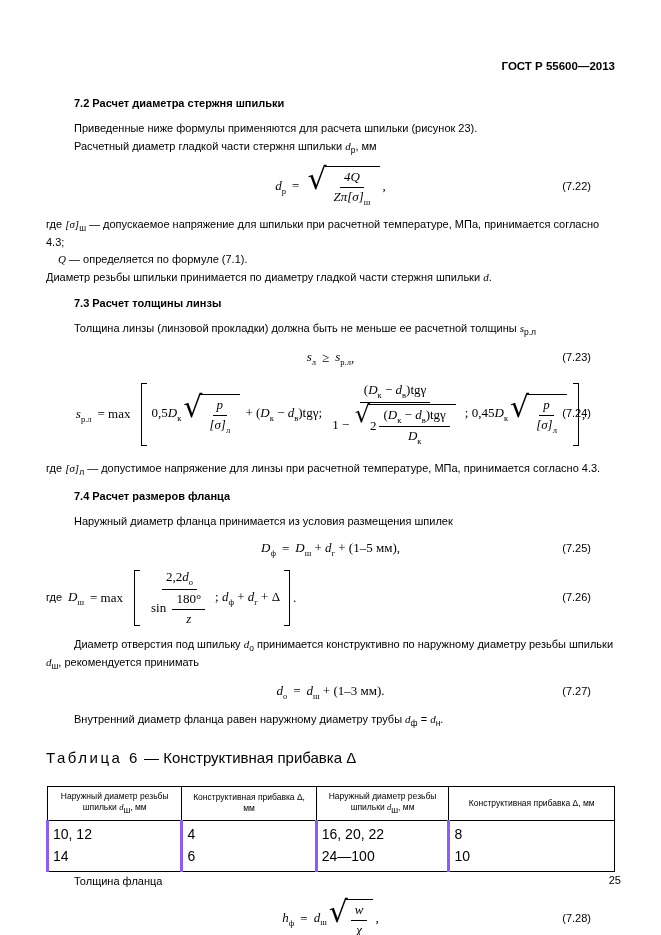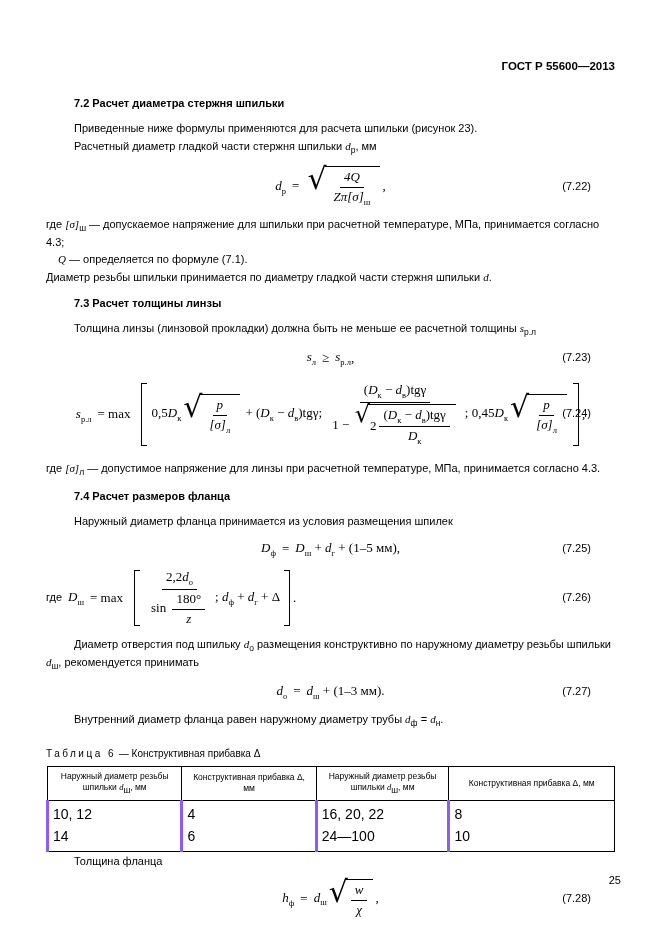--- a/index.html
+++ b/index.html
@@ -27,21 +27,21 @@
   .frac .num{display:inline-block;border-bottom:1px solid #000;padding:0 4px 1px;text-align:right}
   .frac .den{display:inline-block;padding:1px 4px 0;text-align:center}
   .sqrt{display:inline-flex;align-items:flex-start;vertical-align:middle;margin:0 2px}
   .rsign{font-family:"DejaVu Sans",sans-serif;font-size:30px;line-height:0.86;margin-right:-2px}
   .sqrt .rbody{border-top:1.2px solid #000;padding:2px 3px 0 2px;display:inline-flex;align-items:center}
   .sqrt.sm .rsign{font-size:24px}
   .sqbr-l{align-self:stretch;width:6px;border:1.4px solid #000;border-right:0;margin:1px 4px 1px 5px}
   .sqbr-r{align-self:stretch;width:6px;border:1.4px solid #000;border-left:0;margin:1px 3px 1px 4px}
   .where-tok{margin-right:6px;font-size:11px}
   
-  .tbl-cap{font-size:10px;margin:18px 0 5px}
+  .tbl-cap{font-size:15px;margin:18px 0 18px}
   .tbl-cap .sp{letter-spacing:2.5px}
   table.t6{width:100%;border-collapse:collapse;table-layout:fixed}
   .t6 th{border:1px solid #000;font-weight:normal;font-size:8.5px;line-height:1.3;padding:4px 6px;
          text-align:center;vertical-align:middle}
   .t6 td{border-left:3px solid #8b5cf6;border-right:1px solid #000;text-align:left;font-size:14px;padding:1px 4px}
   .t6 tr.r1 td{border-top:1px solid #000;padding-top:4px}
   .t6 tr.r2 td{border-bottom:1px solid #000;padding-bottom:4px}
   .page-num{position:absolute;right:40px;bottom:46px;font-size:11px}
   .flange-p{margin-top:16px}
 </style>
@@ -157,21 +157,21 @@
                 <span class="num"><span>180°</span></span>
                 <span class="den"><span class="mv">z</span></span>
               </span></span>
           </span><span>; </span><span class="mv">d</span><sub>ф</sub><span> + </span><span class="mv">d</span><sub>г</sub><span> + Δ</span></span>
         <span class="sqbr-r"></span>
         <span>.</span>
       </span>
     <span class="ftag">(7.26)</span>
   </div>
 
-  <p class="body ind"><span>Диаметр отверстия под шпильку </span><span class="mv">d</span><sub>о</sub><span> размещения конструктивно по наружному диаметру резьбы шпильки </span><span class="mv">d</span><sub>ш</sub><span>, рекомендуется принимать</span></p>
+  <p class="body ind"><span>Диаметр отверстия под шпильку </span><span class="mv">d</span><sub>о</sub><span> принимается конструктивно по наружному диаметру резьбы шпильки </span><span class="mv">d</span><sub>ш</sub><span>, рекомендуется принимать</span></p>
 
   <div class="fml-row">
     <span class="fml">
         <span class="grp"><span class="mv">d</span><sub>о</sub></span>
         <span class="op">=</span>
         <span class="inner"><span class="mv">d</span><sub>ш</sub><span> + (1–3 мм).</span></span>
       </span>
     <span class="ftag">(7.27)</span>
   </div>
 

